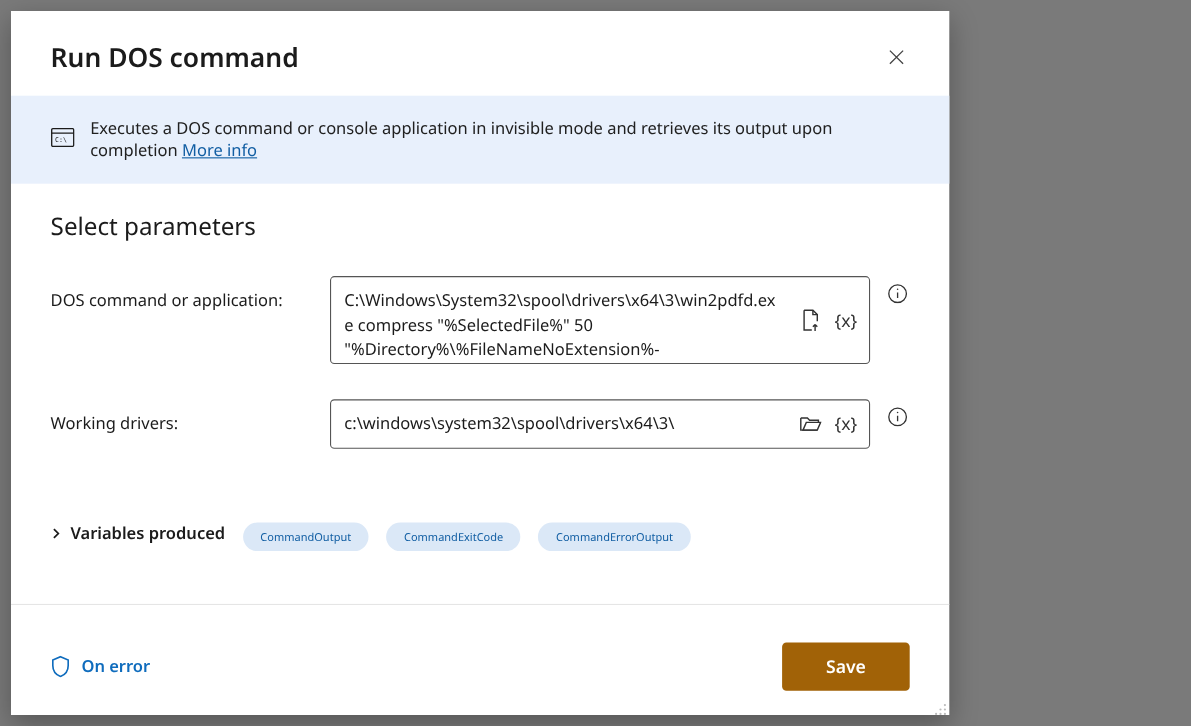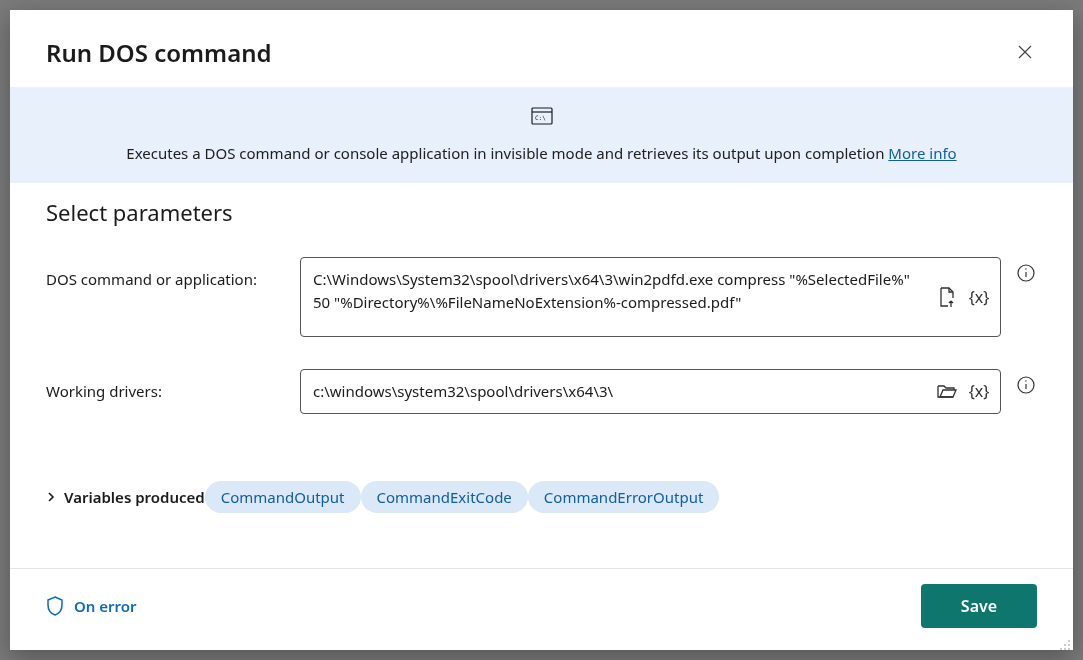--- a/index.html
+++ b/index.html
@@ -6,21 +6,21 @@
   html, body {
     margin: 0; padding: 0;
     width: 1083px; height: 660px;
     font-family: "Segoe UI", -apple-system, system-ui, sans-serif;
     background: #7a7a7a;
     overflow: hidden;
   }
   .dialog {
     position: absolute;
     left: 10px; top: 10px;
-    width: 1063px; height: 640px;
+    width: 853px; height: 640px;
     background: #ffffff;
     box-shadow: 0 8px 24px rgba(0,0,0,0.3);
     display: flex;
     flex-direction: column;
   }
   .header {
     display: flex;
     align-items: flex-start;
     justify-content: space-between;
     padding: 26px 32px 18px 36px;
@@ -37,31 +37,30 @@
     color: #444;
   }
   .info-banner {
     background: #e8f0fc;
     padding: 20px 36px;
     display: flex;
     align-items: center;
     gap: 14px;
     font-size: 15px;
     color: #1b1b1b;
-    flex-direction: column;
   }
   .info-banner .desc { color: #202020; }
   .more-info {
     color: #115ea3;
     text-decoration: underline;
     cursor: pointer;
   }
   .body {
     flex: 1;
-    padding: 14px 36px 0 36px;
+    padding: 24px 36px 0 36px;
   }
   .section-title {
     font-size: 22px;
     font-weight: 400;
     color: #1b1b1b;
     margin-bottom: 30px;
   }
   .param-row {
     display: flex;
     align-items: flex-start;
@@ -112,43 +111,44 @@
     color: #323232;
   }
   .info-icon {
     width: 22px; height: 22px;
     display: flex; align-items: center; justify-content: center;
     color: #323232;
     cursor: pointer;
   }
   .vars-row {
     display: flex;
-    align-items: center;
+    align-items: flex-start;
+    gap: 16px;
     margin-top: 67px;
   }
   .vars-label {
     font-size: 15px;
     font-weight: 600;
     color: #1b1b1b;
     display: flex;
     align-items: center;
     gap: 8px;
     cursor: pointer;
   }
   .chip {
     background: #dbe8f7;
     color: #115ea3;
     padding: 6px 16px;
     border-radius: 16px;
-    font-size: 15px;
+    font-size: 10px;
     cursor: pointer;
   }
   .footer {
     border-top: 1px solid #e5e5e5;
-    padding: 15px 36px 22px 36px;
+    padding: 34px 36px 22px 36px;
     display: flex;
     align-items: center;
     justify-content: space-between;
   }
   .on-error {
     display: flex;
     align-items: center;
     gap: 10px;
     color: #0f6cbd;
     font-size: 15px;
@@ -165,21 +165,21 @@
     border-radius: 4px;
     font-size: 16px;
     font-weight: 600;
     display: flex;
     align-items: center;
     justify-content: center;
     cursor: pointer;
     padding: 0 22px;
   }
   .btn-primary {
-    background: #0f766e;
+    background: #a16207;
     color: #fff;
     border: none;
   }
   .btn-secondary {
     background: #fff;
     color: #1b1b1b;
     border: 1px solid #bdbdbd;
   }
   .resize-grip {
     position: absolute;

